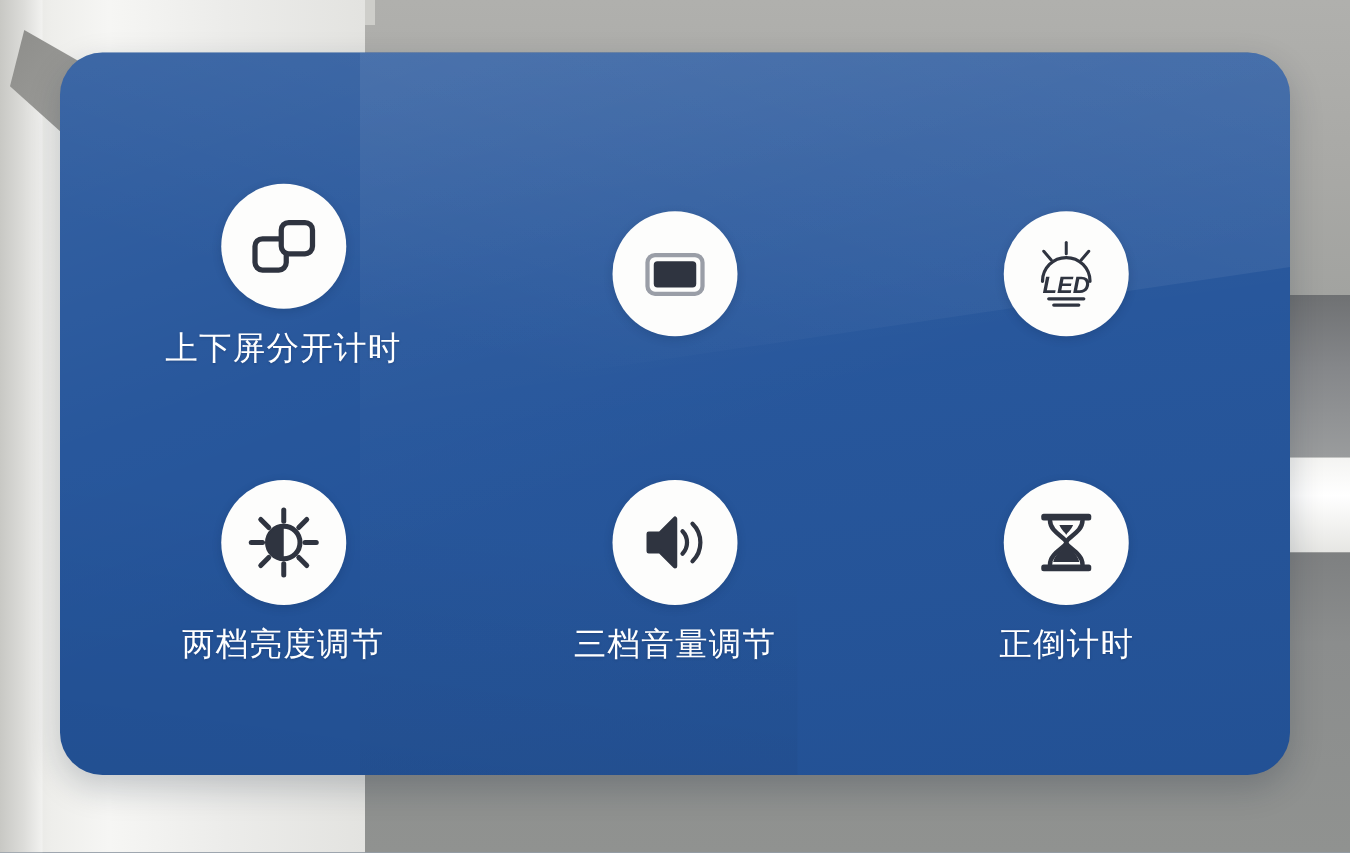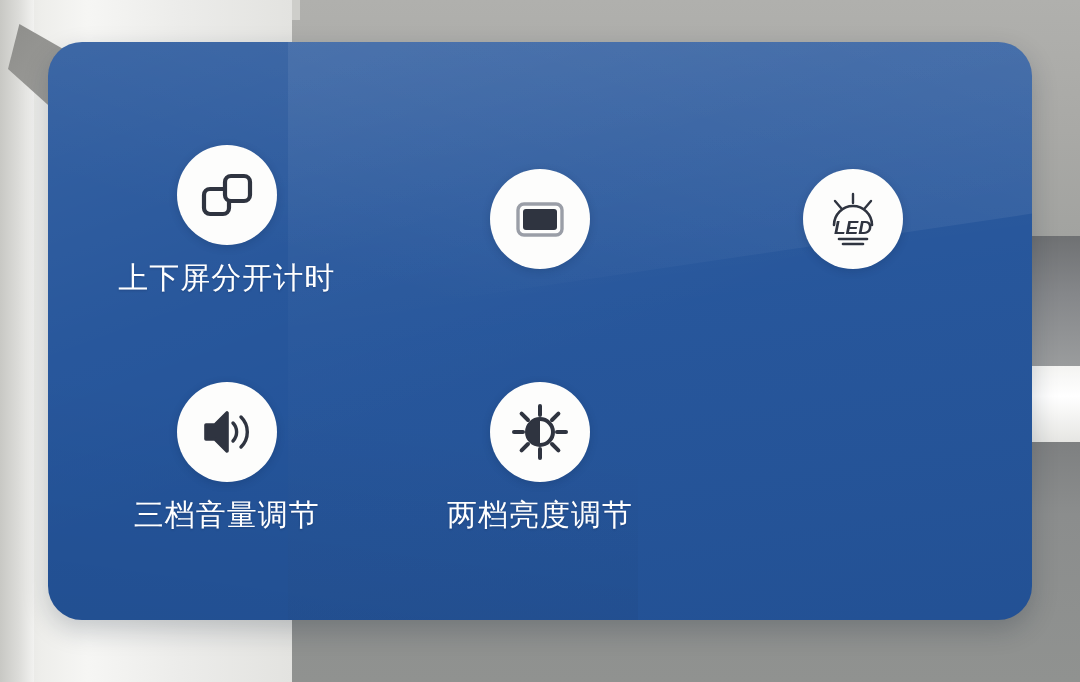--- a/index.html
+++ b/index.html
@@ -166,21 +166,21 @@
     display: flex;
     align-items: center;
     justify-content: center;
     box-shadow: 0 2px 8px rgba(10,25,55,0.18);
   }
   .icon-circle svg {
     display: block;
   }
   .feature-label {
     color: #ffffff;
-    font-size: 30px;
+    font-size: 26px;
     line-height: 1;
     letter-spacing: 1px;
     white-space: nowrap;
     text-shadow: 0 1px 2px rgba(10,25,60,0.25);
   }
 </style>
 </head>
 <body>
 
 <div class="stage">
@@ -232,31 +232,20 @@
             <line x1="48" y1="12" x2="42" y2="19" stroke="#2f3440" stroke-width="2.4" stroke-linecap="round"></line>
 
             <path d="M11 36 A19 19 0 0 1 49 36" stroke="#2f3440" stroke-width="2.6" fill="none" stroke-linecap="round"></path>
 
             <text x="30" y="45" font-family="'Liberation Sans', sans-serif" font-size="19" font-weight="bold" font-style="italic" fill="#2f3440" text-anchor="middle">LED</text>
 
             <line x1="16" y1="50" x2="44" y2="50" stroke="#2f3440" stroke-width="2.6" stroke-linecap="round"></line>
             <line x1="20" y1="55" x2="40" y2="55" stroke="#2f3440" stroke-width="2.6" stroke-linecap="round"></line>
           </svg>
         </div>
-      </div>
-
-      <div class="feature">
-        <div class="icon-circle">
-          <svg width="56" height="56" viewBox="0 0 56 56" fill="none">
-            <path d="M7 21 H16 L28 9 V47 L16 35 H7 Z" fill="#2f3440" stroke="#2f3440" stroke-width="3.6" stroke-linejoin="round"></path>
-            <path d="M34 19 A13 13 0 0 1 34 37" stroke="#2f3440" stroke-width="3.4" fill="none" stroke-linecap="round"></path>
-            <path d="M42 13 A21 21 0 0 1 42 43" stroke="#2f3440" stroke-width="3.4" fill="none" stroke-linecap="round"></path>
-          </svg>
-        </div>
-        <div class="feature-label">三档音量调节</div>
       </div>
 
       <div class="feature">
         <div class="icon-circle">
           <svg width="58" height="58" viewBox="0 0 58 58" fill="none">
             <g stroke="#2f3440" stroke-width="4" stroke-linecap="round">
               <line x1="29" y1="3" x2="29" y2="12"></line>
               <line x1="29" y1="46" x2="29" y2="55"></line>
               <line x1="3" y1="29" x2="12" y2="29"></line>
               <line x1="46" y1="29" x2="55" y2="29"></line>
@@ -265,16 +254,40 @@
               <line x1="10.6" y1="47.4" x2="17" y2="41"></line>
               <line x1="41" y1="17" x2="47.4" y2="10.6"></line>
             </g>
             <circle cx="29" cy="29" r="13" stroke="#2f3440" stroke-width="4" fill="none"></circle>
             <path d="M29 16 A13 13 0 0 0 29 42 Z" fill="#2f3440"></path>
           </svg>
         </div>
         <div class="feature-label">两档亮度调节</div>
       </div>
 
+      <div class="feature">
+        <div class="icon-circle">
+          <svg width="56" height="56" viewBox="0 0 56 56" fill="none">
+            <path d="M7 21 H16 L28 9 V47 L16 35 H7 Z" fill="#2f3440" stroke="#2f3440" stroke-width="3.6" stroke-linejoin="round"></path>
+            <path d="M34 19 A13 13 0 0 1 34 37" stroke="#2f3440" stroke-width="3.4" fill="none" stroke-linecap="round"></path>
+            <path d="M42 13 A21 21 0 0 1 42 43" stroke="#2f3440" stroke-width="3.4" fill="none" stroke-linecap="round"></path>
+          </svg>
+        </div>
+        <div class="feature-label">三档音量调节</div>
+      </div>
+
+      <div class="feature">
+        <div class="icon-circle">
+          <svg width="56" height="56" viewBox="0 0 56 56" fill="none">
+            <rect x="8" y="5" width="40" height="5.4" rx="2" fill="#2f3440"></rect>
+            <rect x="8" y="45.6" width="40" height="5.4" rx="2" fill="#2f3440"></rect>
+            <path d="M15 10.4 C15 20, 28 24, 28 28 C28 32, 15 36, 15 45.6" stroke="#2f3440" stroke-width="3.6" fill="none" stroke-linecap="round"></path>
+            <path d="M41 10.4 C41 20, 28 24, 28 28 C28 32, 41 36, 41 45.6" stroke="#2f3440" stroke-width="3.6" fill="none" stroke-linecap="round"></path>
+            <path d="M17.5 43.6 C19 36, 28 32, 28 30 C28 32, 37 36, 38.5 43.6 Z" fill="#2f3440"></path>
+            <path d="M22.5 14 C24 18, 28 21, 28 22 C28 21, 32 18, 33.5 14 Z" fill="#2f3440"></path>
+          </svg>
+        </div>
+        <div class="feature-label">正倒计时</div>
+      </div>
 
     </div>
   </div>
 </div>
 
 </body></html>

